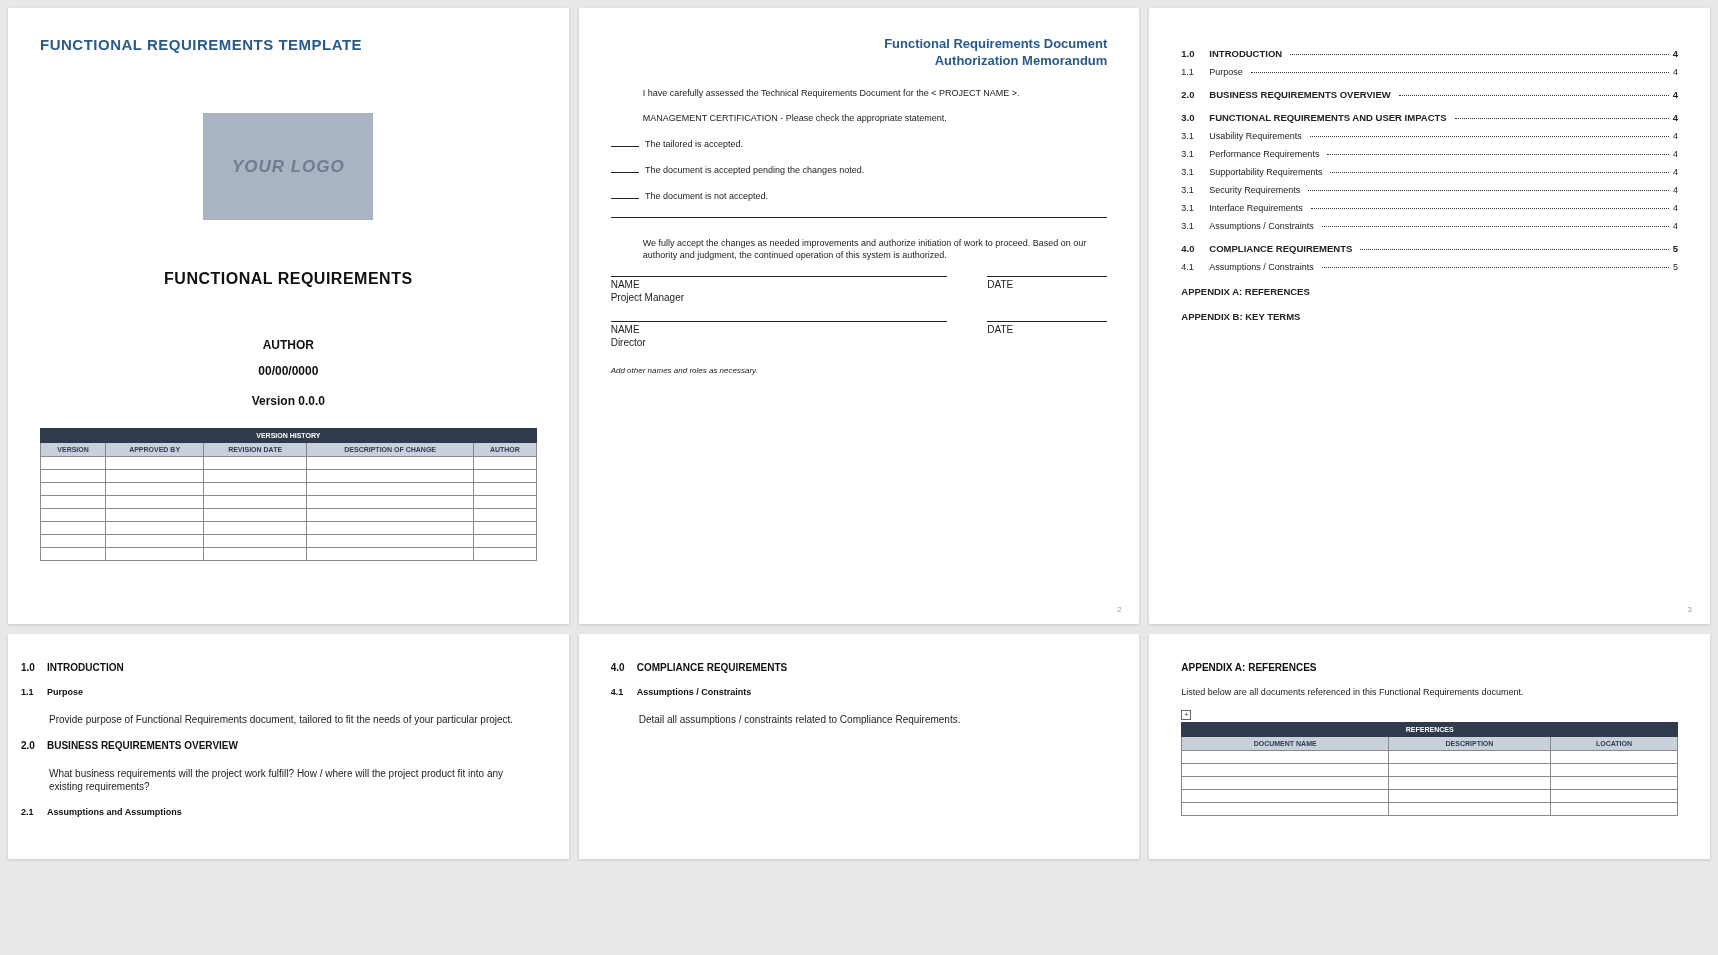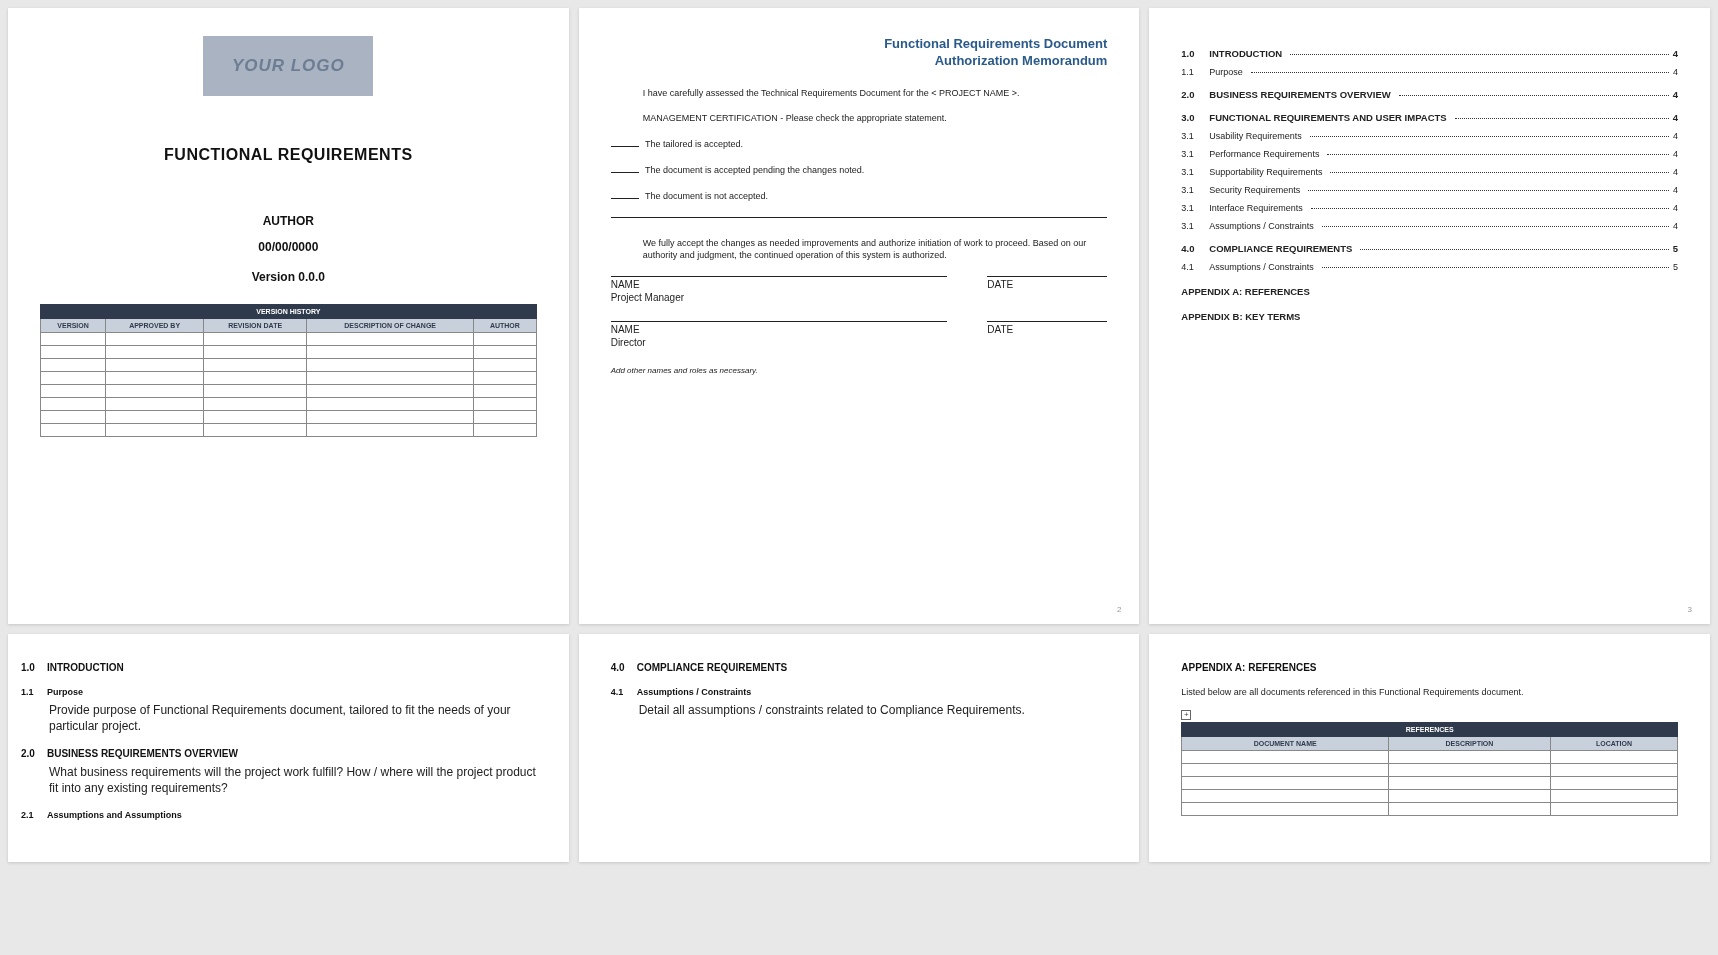--- a/index.html
+++ b/index.html
@@ -34,21 +34,21 @@
   .tmpl-title {
     color: #2a5a8a;
     font-size: 15px;
     font-weight: bold;
     letter-spacing: 0.5px;
     margin-bottom: 60px;
   }
   .logo-box {
     background: #a9b3c1;
     width: 170px;
-    height: 60px;
+    height: 107px;
     margin: 0 auto 50px auto;
     display: flex;
     align-items: center;
     justify-content: center;
     color: #6d7d94;
     font-weight: bold;
     font-style: italic;
     font-size: 17px;
     letter-spacing: 1px;
   }
@@ -144,21 +144,21 @@
     font-weight:bold;
     font-size:9.5px;
     margin-top:14px;
     color:#222;
   }
   
   .sec { margin-bottom:14px; }
   .sec-h1 { font-weight:bold; font-size:10px; color:#111; }
   .sec-num { display:inline-block; width:26px;}
   .sec-h2 { font-weight:bold; font-size:9px; margin-left:0; color:#111;}
-  .sec-body { font-size:12px; color:#222; margin-left:28px; margin-top:6px; line-height:1.3;}
+  .sec-body { font-size:10px; color:#222; margin-left:28px; margin-top:16px; line-height:1.3;}
   .ref-note { font-size:9px; color:#222; margin-bottom:6px;}
   .ref-table {
     width:100%;
     border-collapse:collapse;
     font-size:7px;
   }
   .ref-title-row td {
     background:#2f3b4c;
     color:#fff;
     text-align:center;
@@ -189,20 +189,21 @@
     color:#444;
     margin-bottom:2px;
   }
 </style>
 </head>
 <body>
 
 <div class="pages">
 
   <div class="page">
+    <div class="tmpl-title">FUNCTIONAL REQUIREMENTS TEMPLATE</div>
     <div class="logo-box">YOUR LOGO</div>
     <div class="doc-title">FUNCTIONAL REQUIREMENTS</div>
     <div class="meta">AUTHOR</div>
     <div class="meta">00/00/0000</div>
     <div class="meta" style="margin-top:16px;">Version 0.0.0</div>
     <table class="vh-table">
       <tbody>
           <tr class="vh-title-row">
             <td colspan="5">VERSION HISTORY</td>
           </tr>

